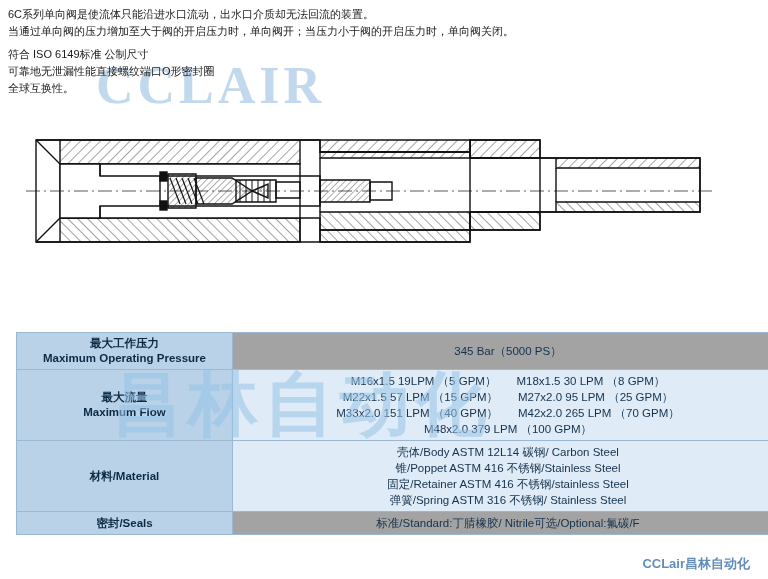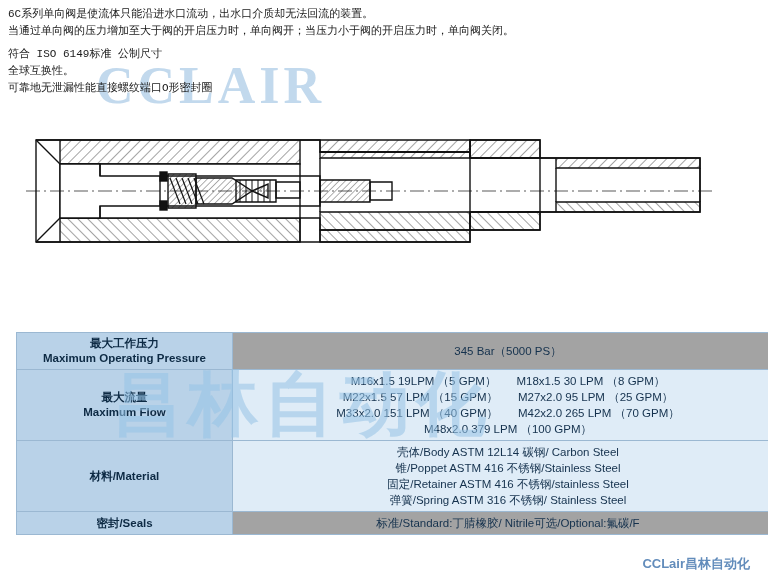--- a/index.html
+++ b/index.html
@@ -18,21 +18,20 @@
   
   .desc {
     position: absolute;
     left: 8px;
     top: 6px;
     width: 752px;
     color: #1a1a1a;
     font-size: 11px;
     line-height: 17px;
     z-index: 5;
-    font-family: Liberation Mono, monospace;
   }
   .desc div { white-space: nowrap; }
 
   
   .wm-top {
     position: absolute;
     left: 96px;
     top: 56px;
     font-size: 52px;
     font-weight: bold;
@@ -126,22 +125,22 @@
   .seals-row span { white-space: nowrap; }
 </style>
 </head>
 <body>
 
 <div class="desc">
   <div>6C系列单向阀是使流体只能沿进水口流动，出水口介质却无法回流的装置。</div>
   <div>当通过单向阀的压力增加至大于阀的开启压力时，单向阀开；当压力小于阀的开启压力时，单向阀关闭。</div>
   <div style="height:6px"></div>
   <div>符合 ISO 6149标准    公制尺寸</div>
+  <div>可靠地无泄漏性能直接螺纹端口O形密封圈</div>
   <div>全球互换性。</div>
-  <div>可靠地无泄漏性能直接螺纹端口O形密封圈</div>
 </div>
 
 <div class="wm-top">CCLAIR</div>
 <div class="wm-bottom">昌林自动化</div>
 <div class="wm-corner">CCLair昌林自动化</div>
 
 <div class="drawing">
 <svg width="768" height="210" viewBox="0 0 768 210" xmlns="http://www.w3.org/2000/svg">
   <defs>
     <pattern id="hatchR" width="7" height="7" patternTransform="rotate(45)" patternUnits="userSpaceOnUse">

